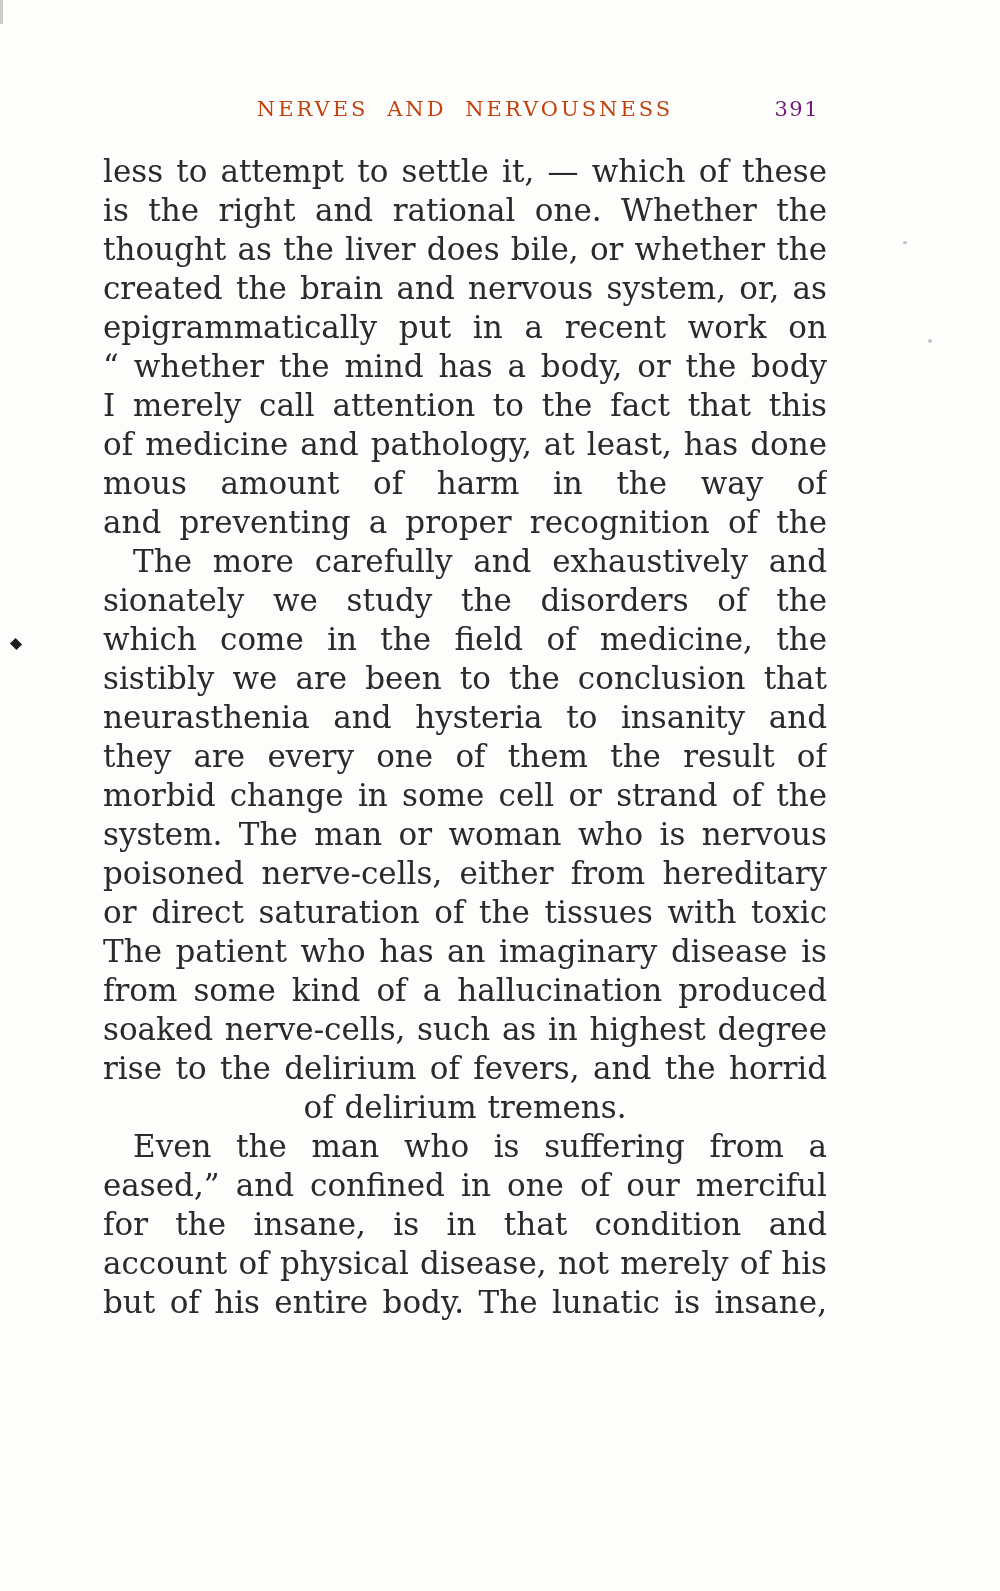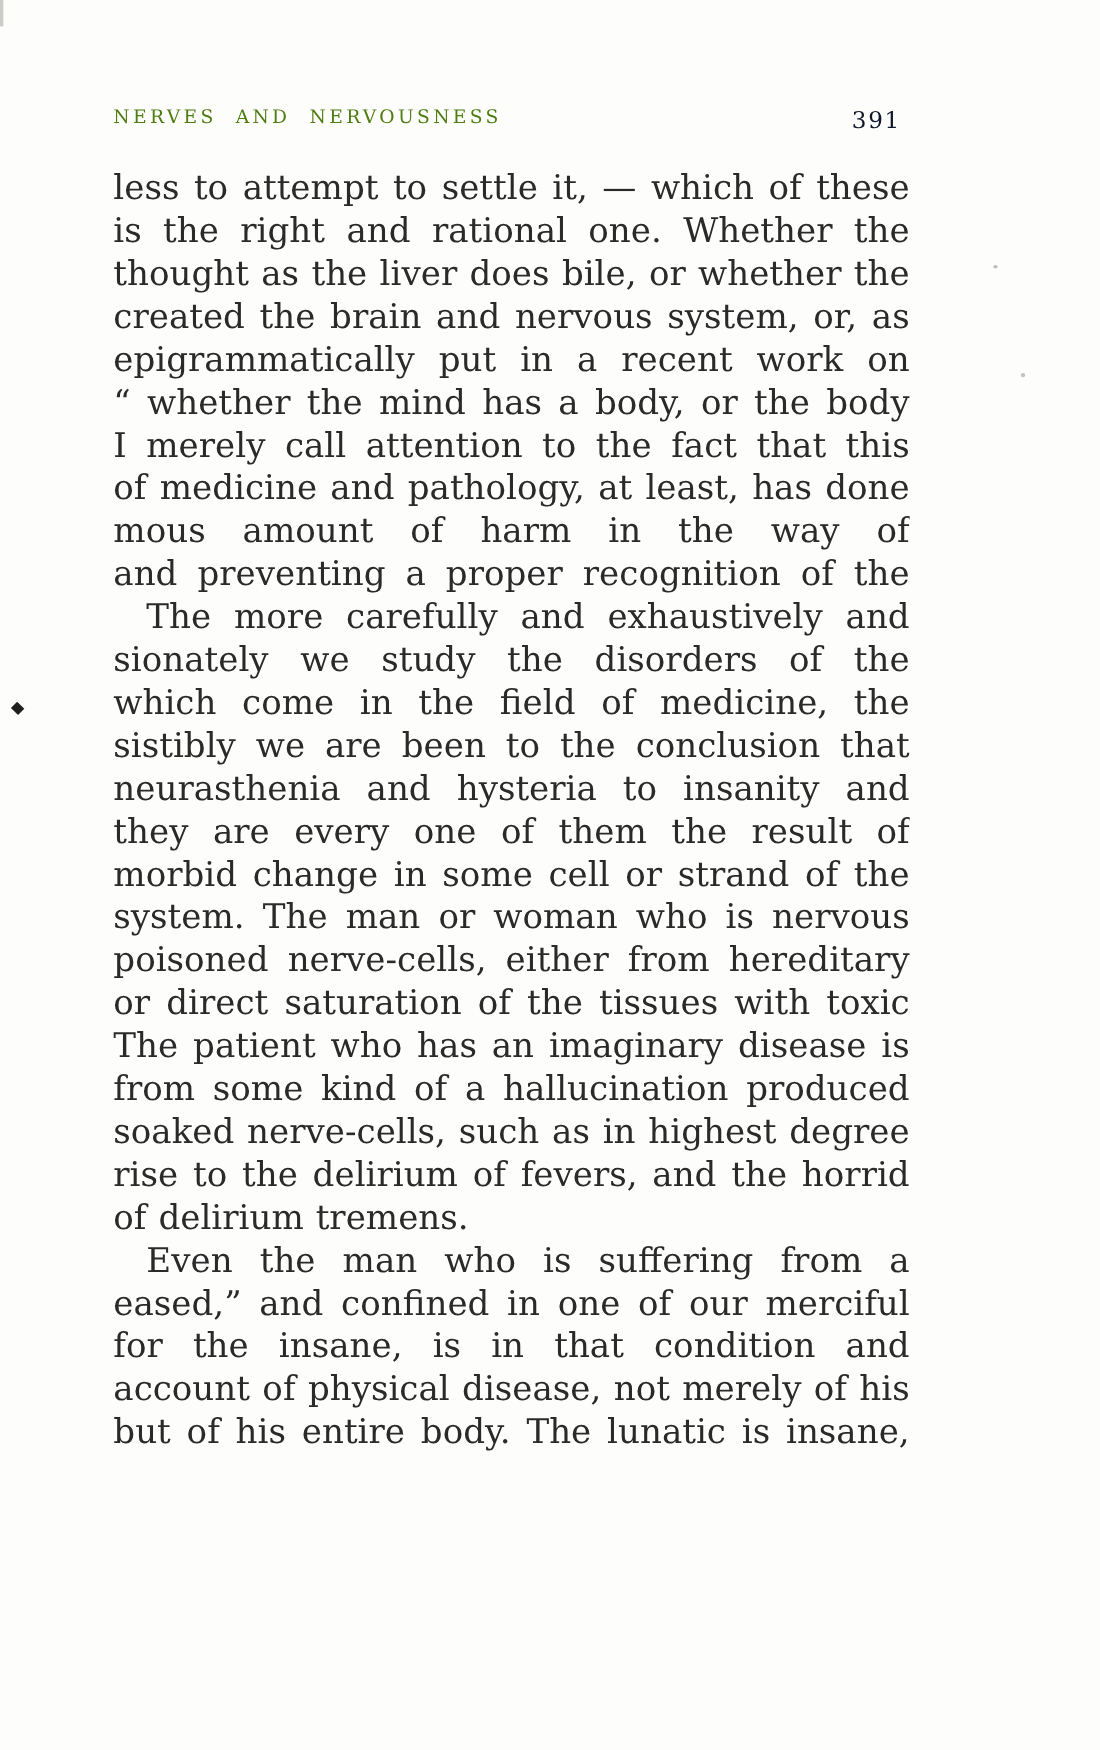--- a/index.html
+++ b/index.html
@@ -16,47 +16,47 @@
 
   .header {
     position: absolute;
     top: 97px;
     left: 103px;
     width: 724px;
     height: 30px;
   }
   .title {
     display: block;
-    text-align: left;
-    font-size: 17px;
+    text-align: center;
+    font-size: 21px;
     letter-spacing: 3px;
     word-spacing: 9px;
-    color: #4d7c0f;
+    color: #c2410c;
   }
   .pagenum {
     position: absolute;
     right: 8px;
     top: 0;
     font-size: 21px;
     letter-spacing: 1.5px;
-    color: #0f172a;
+    color: #701a75;
   }
 
   .body-block {
     position: absolute;
     top: 152px;
     left: 103px;
     width: 724px;
     font-size: 31px;
     line-height: 39px;
   }
   .line {
     height: 39px;
     overflow: hidden;
-    text-align: left;
+    text-align: center;
     word-spacing: 1px;
   }
   .line.justify { text-align: justify; }
   .line.justify::after {
     content: "";
     display: inline-block;
     width: 100%;
     height: 0;
   }
   .line.indent { text-indent: 30px; }

